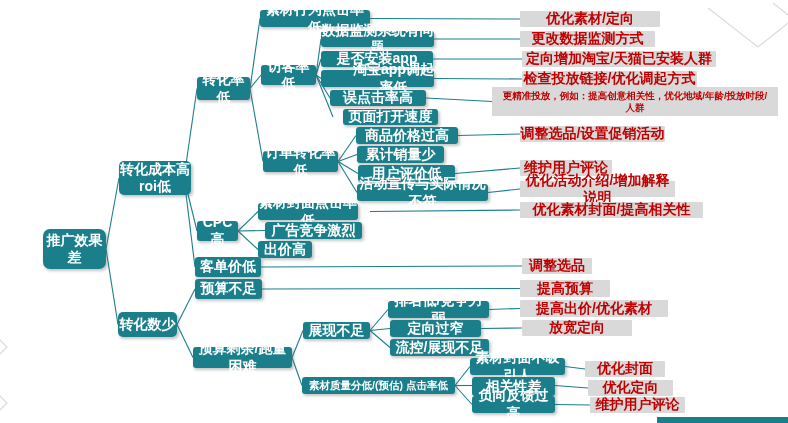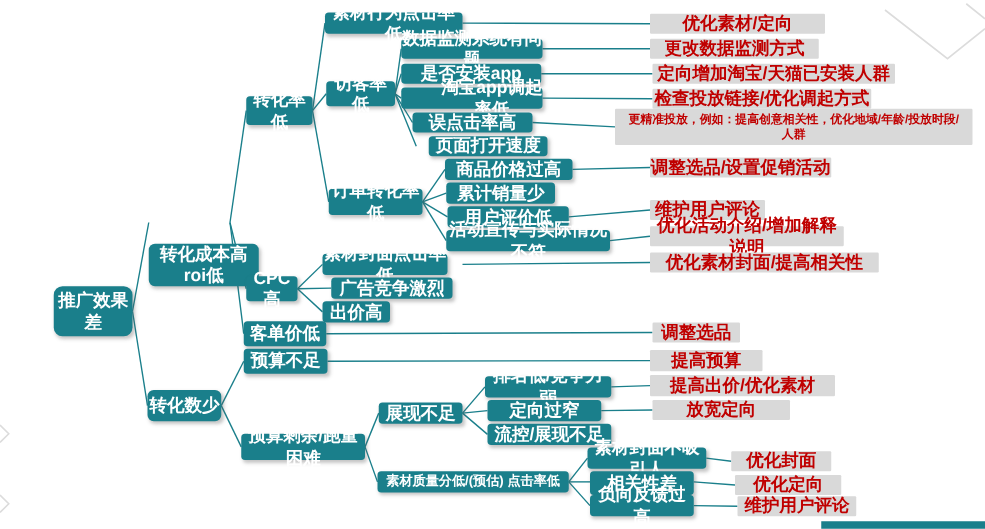--- a/index.html
+++ b/index.html
@@ -67,21 +67,21 @@
       <path d="M261,267 L522,266" stroke="#1A7F8B" stroke-width="1.1" fill="none"></path>
       <path d="M262,289 L520,288.5" stroke="#1A7F8B" stroke-width="1.1" fill="none"></path>
       <path d="M489,309.5 L520,308.5" stroke="#1A7F8B" stroke-width="1.1" fill="none"></path>
       <path d="M481,328.5 L522,328" stroke="#1A7F8B" stroke-width="1.1" fill="none"></path>
       <path d="M565,366.5 L585,369" stroke="#1A7F8B" stroke-width="1.1" fill="none"></path>
       <path d="M555,385.5 L588,388" stroke="#1A7F8B" stroke-width="1.1" fill="none"></path>
       <path d="M555,404.5 L590,405" stroke="#1A7F8B" stroke-width="1.1" fill="none"></path>
     </svg>
   <div id="nodes">
       <div class="node root" style="left: 43px; top: 229px; width: 63px; height: 40px; border-radius: 7px;">推广效果差</div>
-      <div class="node branch" style="left: 119px; top: 161px; width: 88px; height: 34px; border-radius: 5px; margin-top: 34px;">转化成本高
+      <div class="node branch" style="left: 119px; top: 161px; width: 72px; height: 34px; border-radius: 5px;">转化成本高
 roi低</div>
       <div class="node branch" style="left: 118px; top: 312px; width: 59px; height: 25px; border-radius: 5px;">转化数少</div>
       <div class="node branch" style="left: 197px; top: 77px; width: 53px; height: 23px;">转化率低</div>
       <div class="node branch" style="left: 261px; top: 65px; width: 55px; height: 20px;">访客率低</div>
       <div class="node branch" style="left: 263px; top: 151px; width: 75px; height: 21px;">订单转化率低</div>
       <div class="node branch" style="left: 260px; top: 10px; width: 110px; height: 17px;">素材行为点击率低</div>
       <div class="node branch" style="left: 321px; top: 31px; width: 113px; height: 16px;">数据监测系统有问题</div>
       <div class="node branch" style="left: 321px; top: 51px; width: 112px; height: 16px;">是否安装app</div>
       <div class="node branch" style="left: 321px; top: 70px; width: 113px; height: 17px; padding-left: 32px;">淘宝app调起率低</div>
       <div class="node branch" style="left: 330px; top: 90px; width: 96px; height: 16px;">误点击率高</div>

